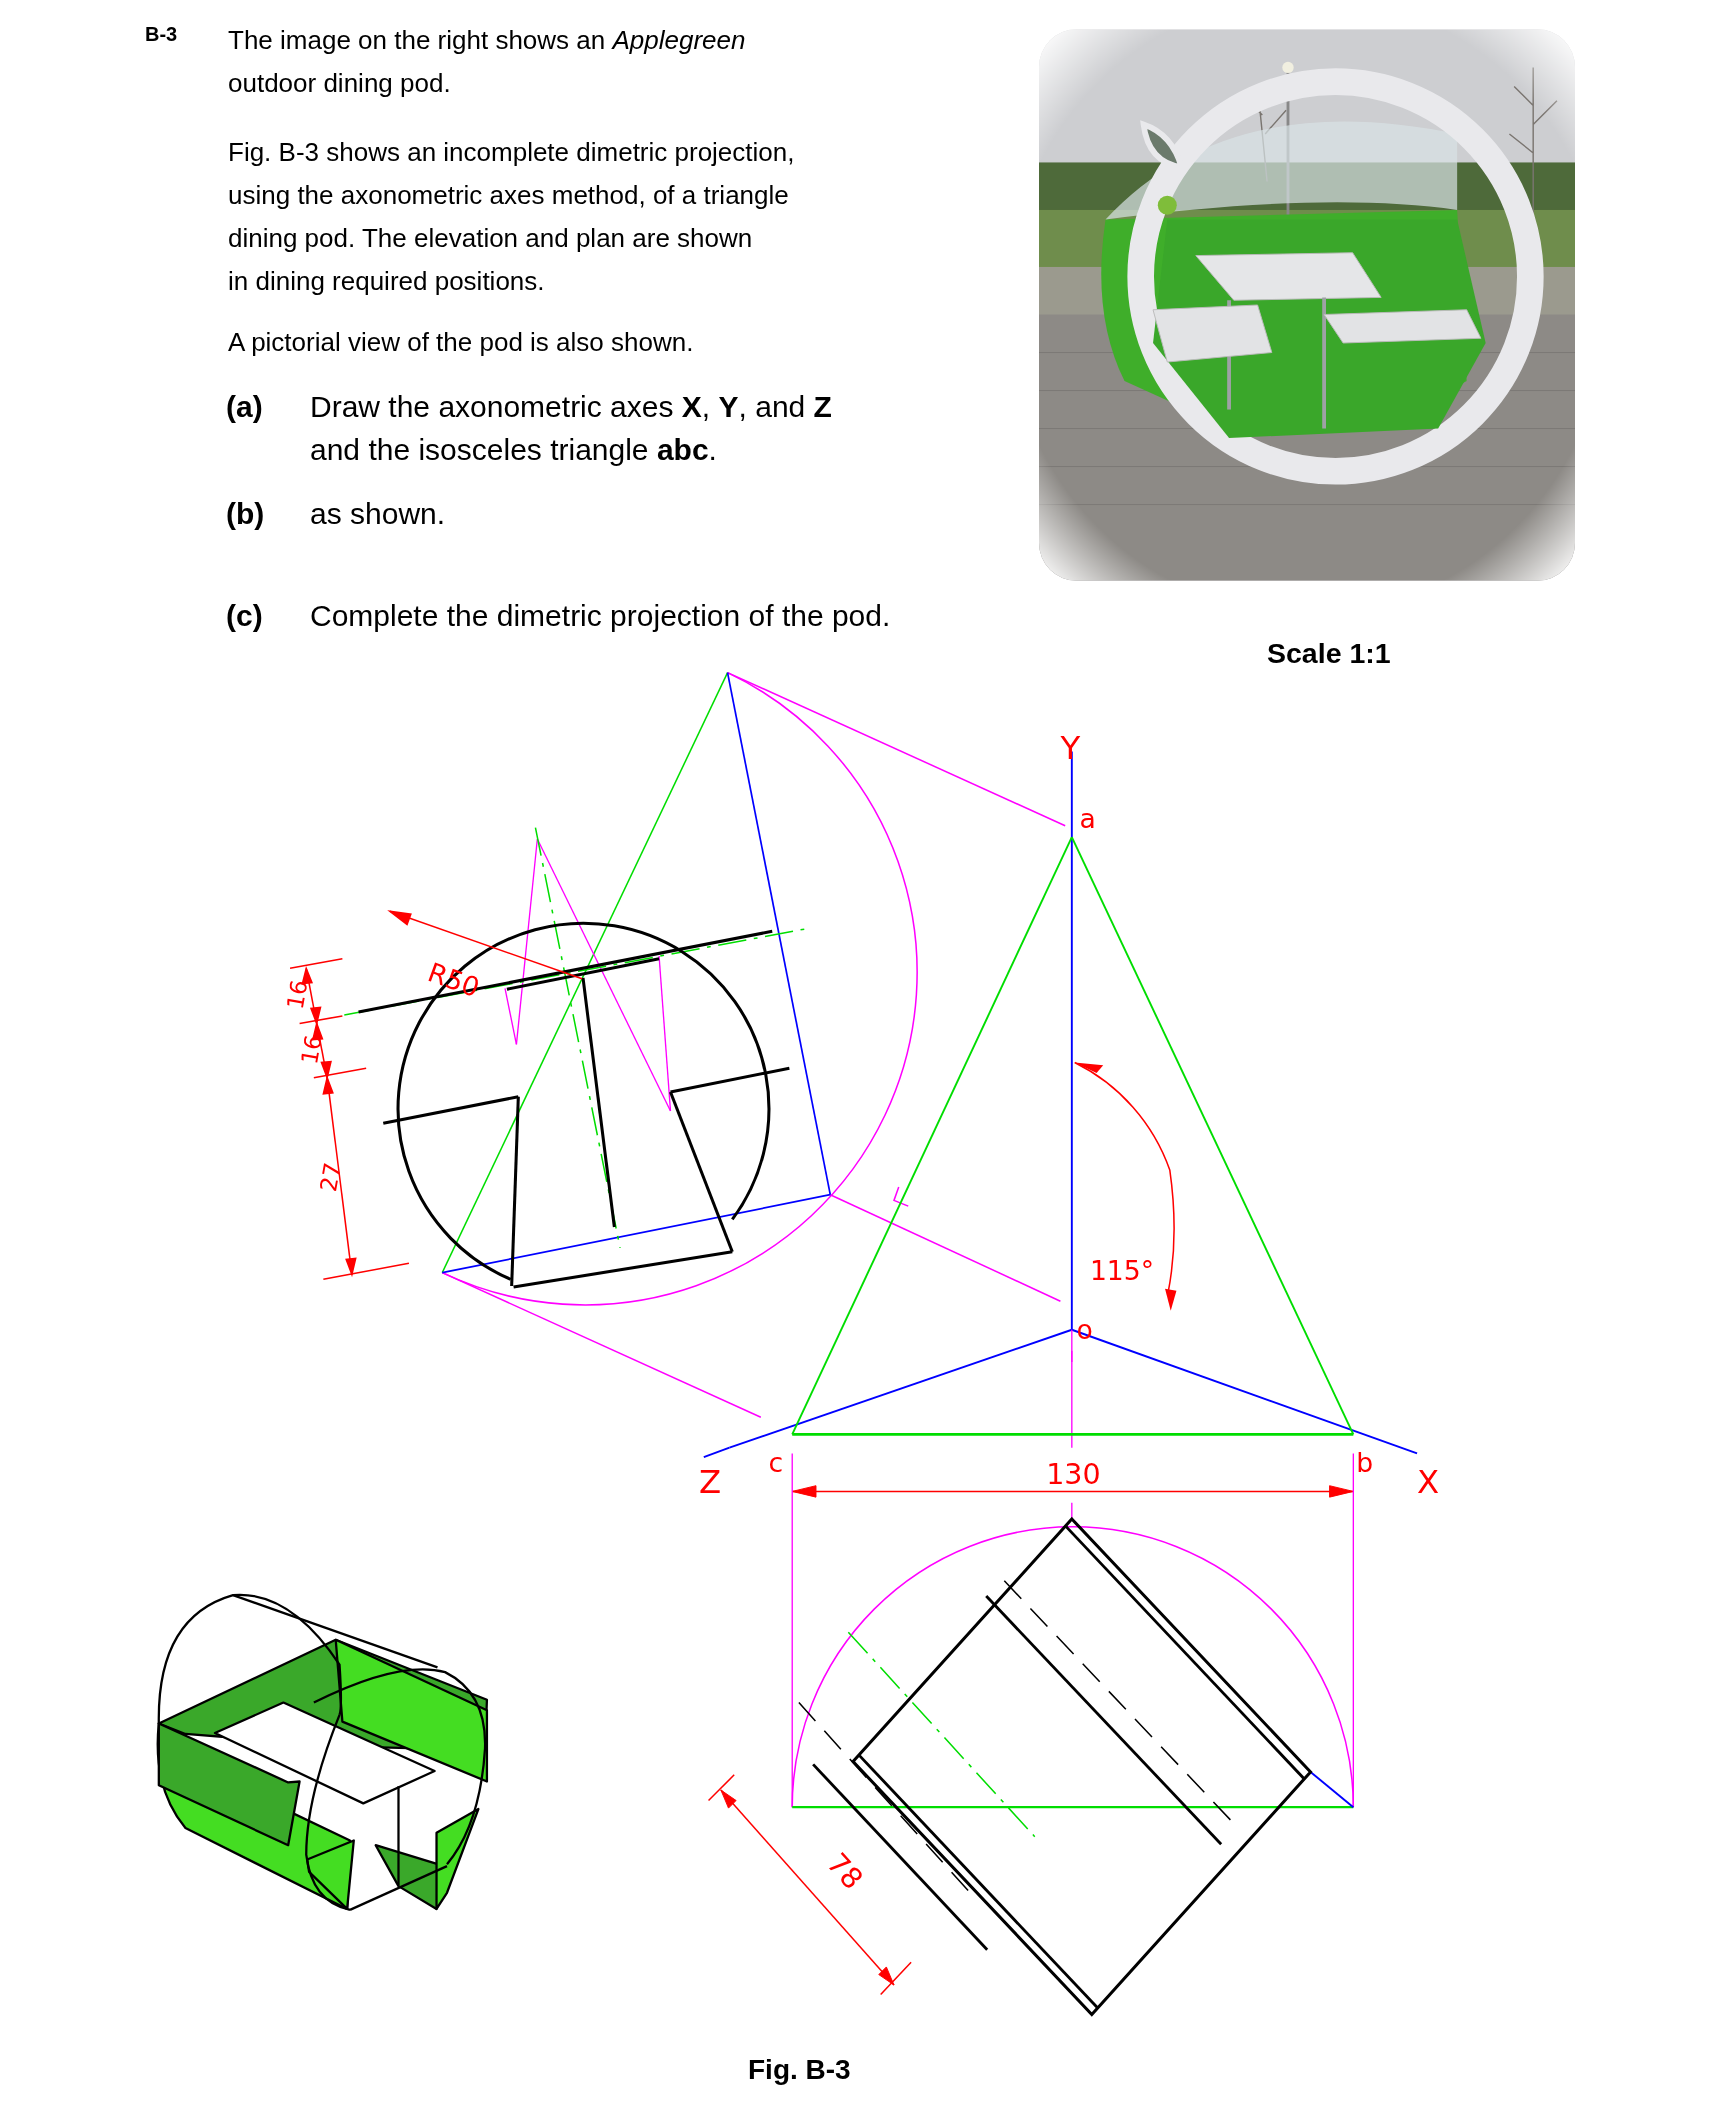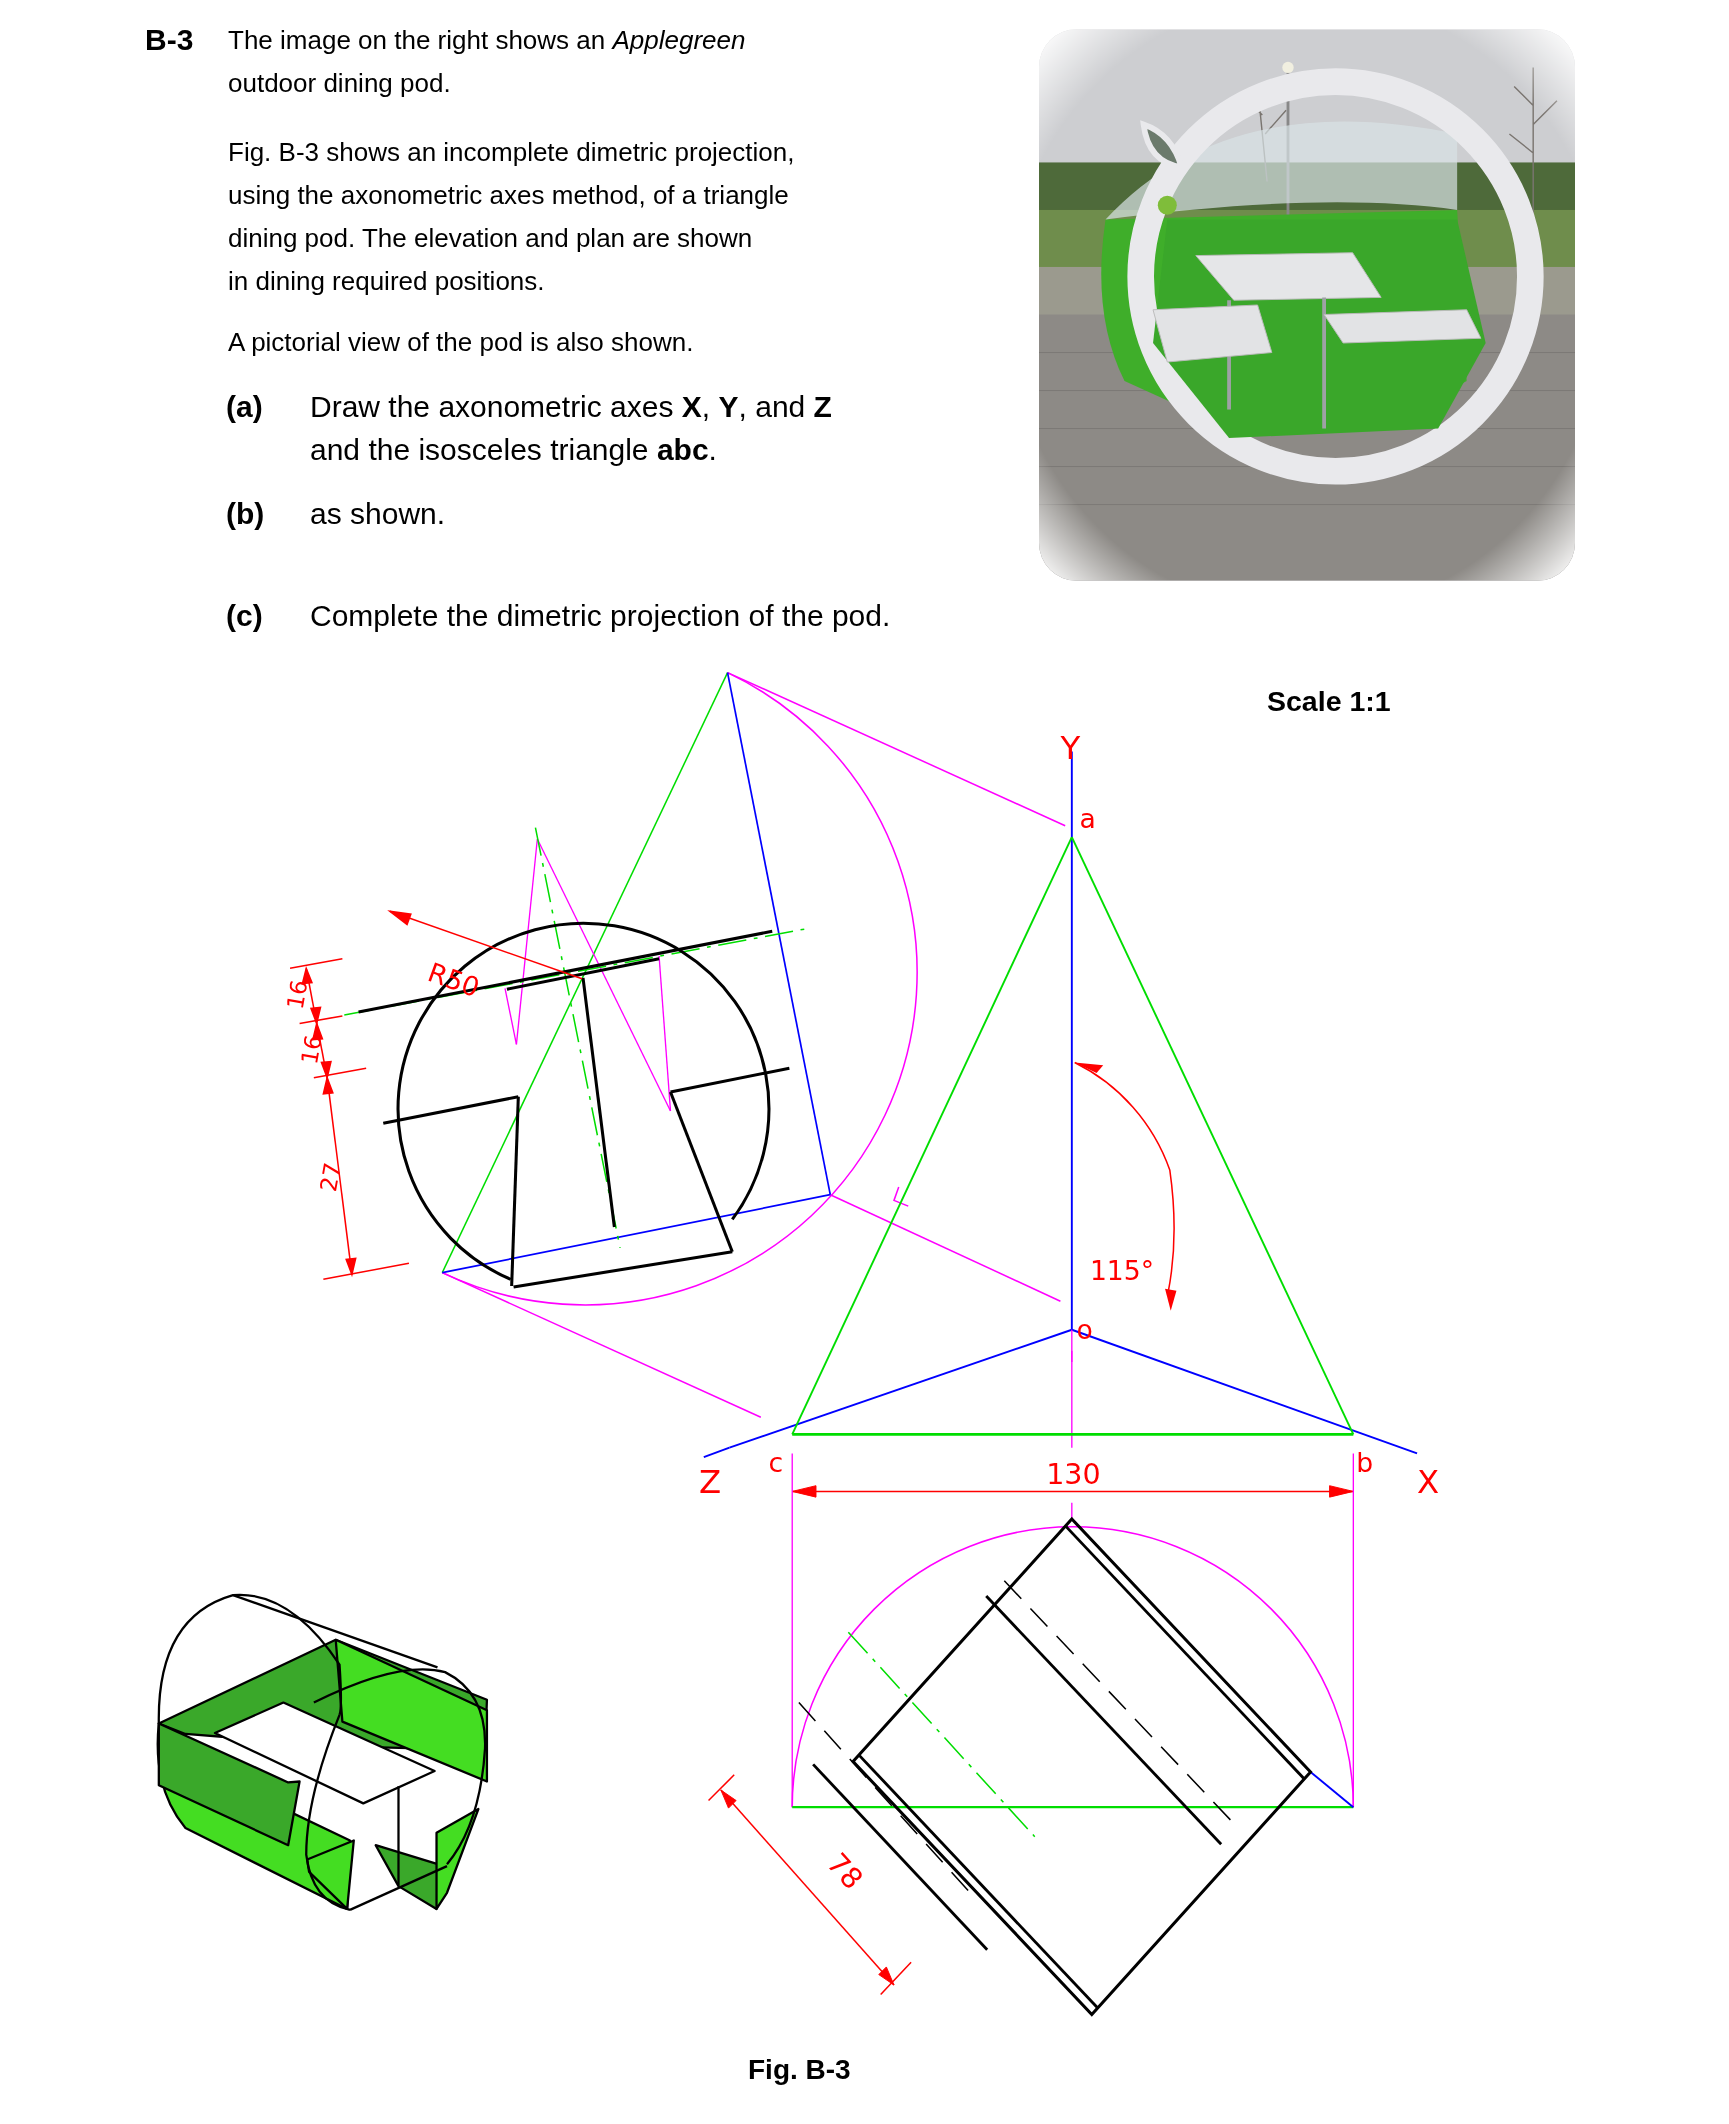--- a/index.html
+++ b/index.html
@@ -1,28 +1,28 @@
 <!DOCTYPE html>
 <html style="font-size:15px"><head>
 <meta charset="utf-8">
 <style>
   html, body { margin: 0; padding: 0; background: #ffffff; }
   body { width: 1729px; height: 2125px; position: relative; overflow: hidden;
          font-family: "Liberation Sans", "DejaVu Sans", sans-serif; color: #000; }
-  .q-num { position: absolute; left: 145px; top: 23px; font-size: 30px; font-weight: bold; }
+  .q-num { position: absolute; left: 145px; top: 23px; font-size: 20px; font-weight: bold; }
   .para { position: absolute; left: 228px; font-size: 26px; line-height: 43px; }
   .para i { font-style: italic; }
   .part { position: absolute; left: 226px; font-size: 30px; line-height: 43px; }
   .part .lbl { position: absolute; left: 0; top: 0; font-weight: bold; }
   .part .txt { position: absolute; left: 84px; top: 0; white-space: nowrap; }
   .part b { font-weight: bold; }
   .photo { position: absolute; left: 1039px; top: 28.5px; width: 536px; height: 552px;
            border-radius: 38px; overflow: hidden;
            box-shadow: 0 0 28.5px 17px #ffffff inset; }
-  .scale { position: absolute; left: 1267px; top: 637px; font-size: 28.5px; font-weight: bold; margin-top: 48px; }
+  .scale { position: absolute; left: 1267px; top: 637px; font-size: 28.5px; font-weight: bold; }
   .fig-caption { position: absolute; left: 748px; top: 2054px; font-size: 28px; font-weight: bold; }
   svg.drawing { position: absolute; left: 0; top: 0; }
   .dim-text { font-family: "DejaVu Sans", sans-serif; fill: #ff0000; }
 </style>
 </head>
 <body>
 
 <div class="q-num">B-3</div>
 
 <div class="para" style="top:19px;">

